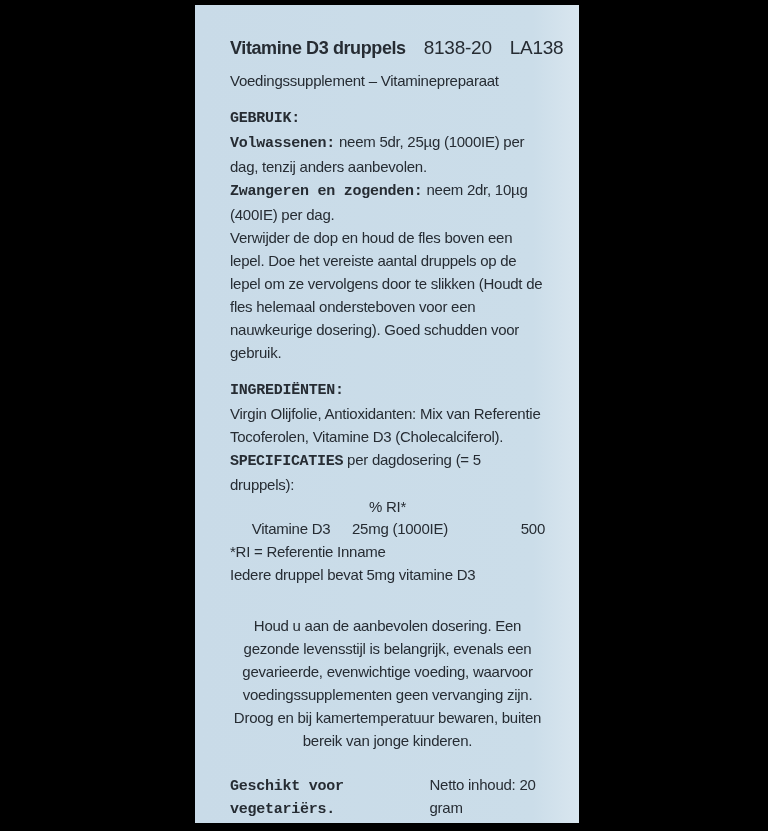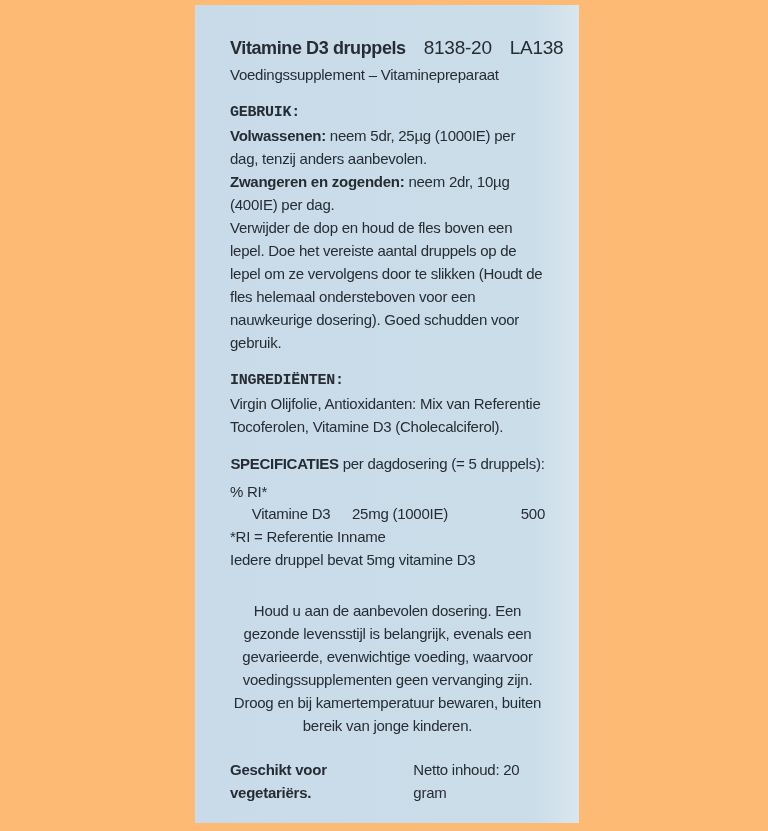--- a/index.html
+++ b/index.html
@@ -7,21 +7,21 @@
     padding: 0;
     background: #fefefe;
     width: 768px;
     height: 831px;
     font-family: "Liberation Sans", sans-serif;
   }
   .stage {
     position: relative;
     width: 768px;
     height: 831px;
-    background: #fdba74;
+    background: #000000;
     overflow: hidden;
   }
   .label-panel {
     position: absolute;
     left: 195px;
     top: 5px;
     width: 384px;
     height: 818px;
     background: linear-gradient(90deg, #c9dbe8 0%, #cbdde9 88%, #d9e6ef 100%);
     box-sizing: border-box;
@@ -40,39 +40,37 @@
   .product-title {
     font-size: 18px;
     font-weight: bold;
     letter-spacing: -0.4px;
   }
   .code {
     font-size: 19px;
     margin-left: 18px;
   }
   .subtitle {
-    margin-top: 3px;
+    margin-top: 9px;
   }
   .section-heading {
     font-weight: bold;
     margin-top: 15px;
     font-family: Liberation Mono, monospace;
   }
   .spec-heading {
-    margin-top: 14px;
-    text-align: center;
   }
   .spec-heading b { letter-spacing: -0.3px; }
   .para { margin-top: 0; }
   .gap-para { margin-top: 28px; text-align: center; }
-  b { font-weight: bold; }
+  b { font-weight: bold; font-family: Liberation Mono, monospace; }
   .ri-header {
-    text-align: left;
+    text-align: center;
     line-height: 20px;
-    margin-top: 7px;
+    margin-top: 1px;
   }
   .spec-row {
     display: flex;
     align-items: baseline;
   }
   .spec-name { width: 122px; flex: 0 0 auto; text-align: center; }
   .spec-amount { flex: 1 1 auto; }
   .spec-ri { flex: 0 0 auto; text-align: center; }
   .suitable-row {
     margin-top: 21px;

